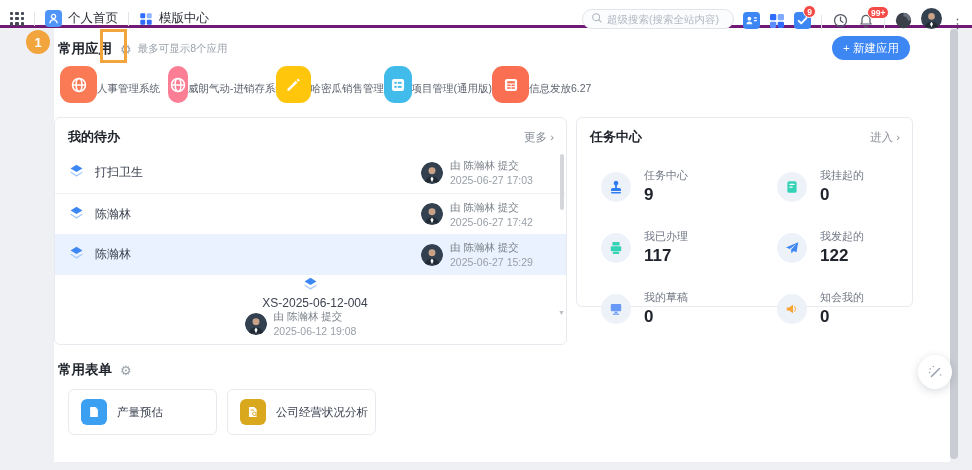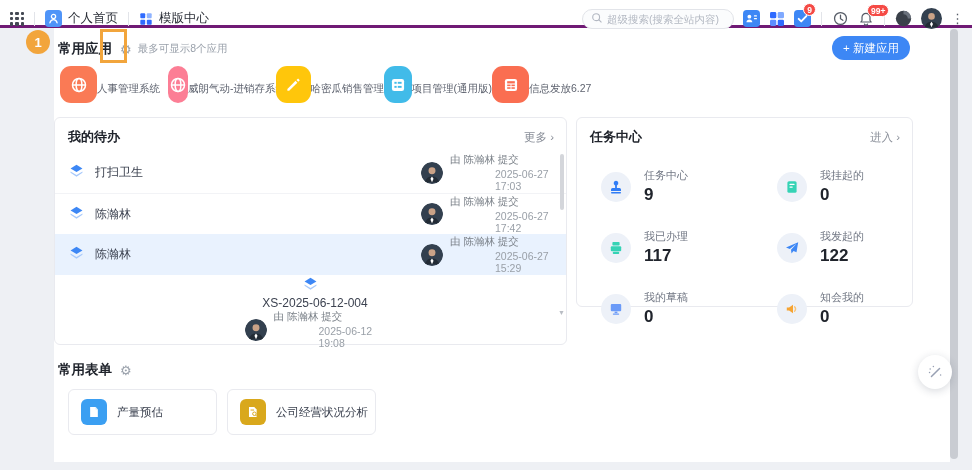--- a/index.html
+++ b/index.html
@@ -13,21 +13,21 @@
     position:absolute; top:0; left:0; width:972px; height:28px;
     background:#fff; border-bottom:3px solid #701a75;
     display:flex; align-items:center; padding:12px 8px 0 10px; z-index:6;
   }
   .waffle { width:14px; height:14px; display:grid; grid-template-columns:repeat(3,1fr); gap:2px; }
   .waffle span { background:#454a54; border-radius:1px; }
   .tb-divider { width:1px; height:14px; background:#e2e4e9; margin:0 10px; }
   .tb-tab { display:flex; align-items:center; gap:6px; cursor:pointer; }
   .tb-tab svg { display:block; }
   .tb-tab .tab-label { font-size:12.5px; color:#2b2f38; }
-  .tb-right { margin-left:auto; display:flex; align-items:center; gap:9px; }
+  .tb-right { margin-left:auto; display:flex; align-items:flex-end; gap:9px; }
   .search-pill {
     width:152px; height:20px; border:1px solid #e2e4e9; border-radius:10px;
     background:#fbfcfd; display:flex; align-items:center; gap:4px; padding:0 8px;
   }
   .search-pill input {
     border:none; outline:none; background:transparent; width:120px;
     font-size:10.5px; color:#6a707b; font-family:"Liberation Sans",sans-serif;
   }
   .search-pill input::placeholder { color:#b3b8c2; }
   .tb-icon { position:relative; display:flex; align-items:center; justify-content:center; cursor:pointer; }
@@ -73,21 +73,21 @@
   .todo-list { position:relative; }
   .todo-row { display:flex; align-items:center; height:41px; padding:0 14px 0 13px; cursor:pointer; }
   .todo-row + .todo-row { border-top:1px solid #f2f3f6; }
   .todo-row.highlight { background:#e9f2fe; border-top:none; }
   .todo-row.highlight + .todo-row { border-top:none;flex-direction:column; }
   .todo-title { font-size:12px; color:#3c4250; margin-left:10px; flex:1; }
   .todo-meta { display:flex; align-items:center; gap:7px; }
   .todo-avatar { width:22px; height:22px; border-radius:50%; overflow:hidden; }
   .todo-info { width:102px; }
   .todo-submitter { font-size:10.5px; color:#7a8088; }
-  .todo-time { font-size:10.5px; color:#9aa0a8; margin-top:1px;margin-left:45px; }
+  .todo-time { font-size:10.5px; color:#9aa0a8; margin-top:1px; }
   .list-scroll-thumb { position:absolute; right:2px; top:2px; width:4px; height:56px; background:#d4d6db; border-radius:2px; }
   .list-scroll-arrow { position:absolute; right:1px; bottom:0; font-size:7px; color:#b9bdc4; }
   
   .stats { display:grid; grid-template-columns:176px 150px; row-gap:24px; padding:16px 0 0 24px; }
   .stat { display:flex; align-items:center; gap:13px; cursor:pointer; }
   .stat-icon { width:30px; height:30px; border-radius:50%; background:#edf1f8; display:flex; align-items:center; justify-content:center; }
   .stat-label { font-size:11px; color:#707683; }
   .stat-value { font-size:17px; font-weight:bold; color:#20242c; margin-top:2px; }
   
   .forms-header { padding:16px 12px 0 4px; display:flex; align-items:center; }

